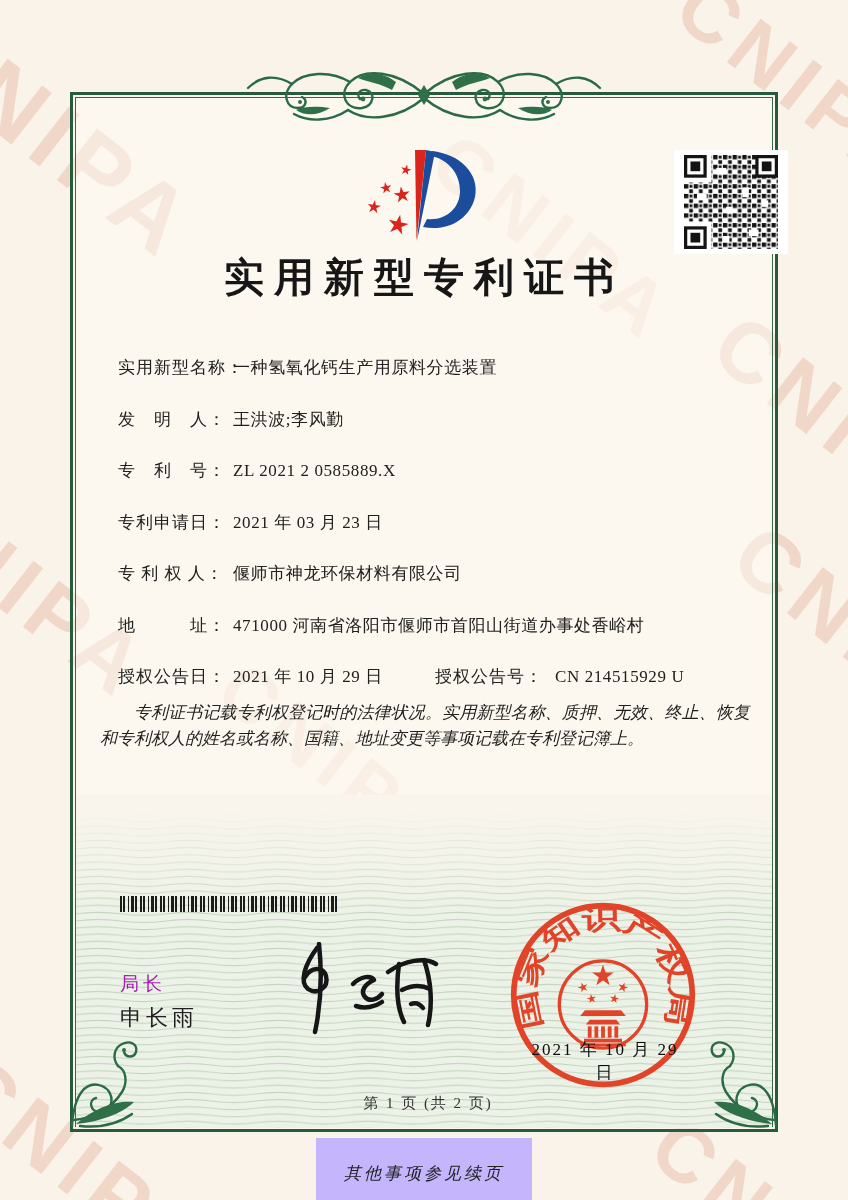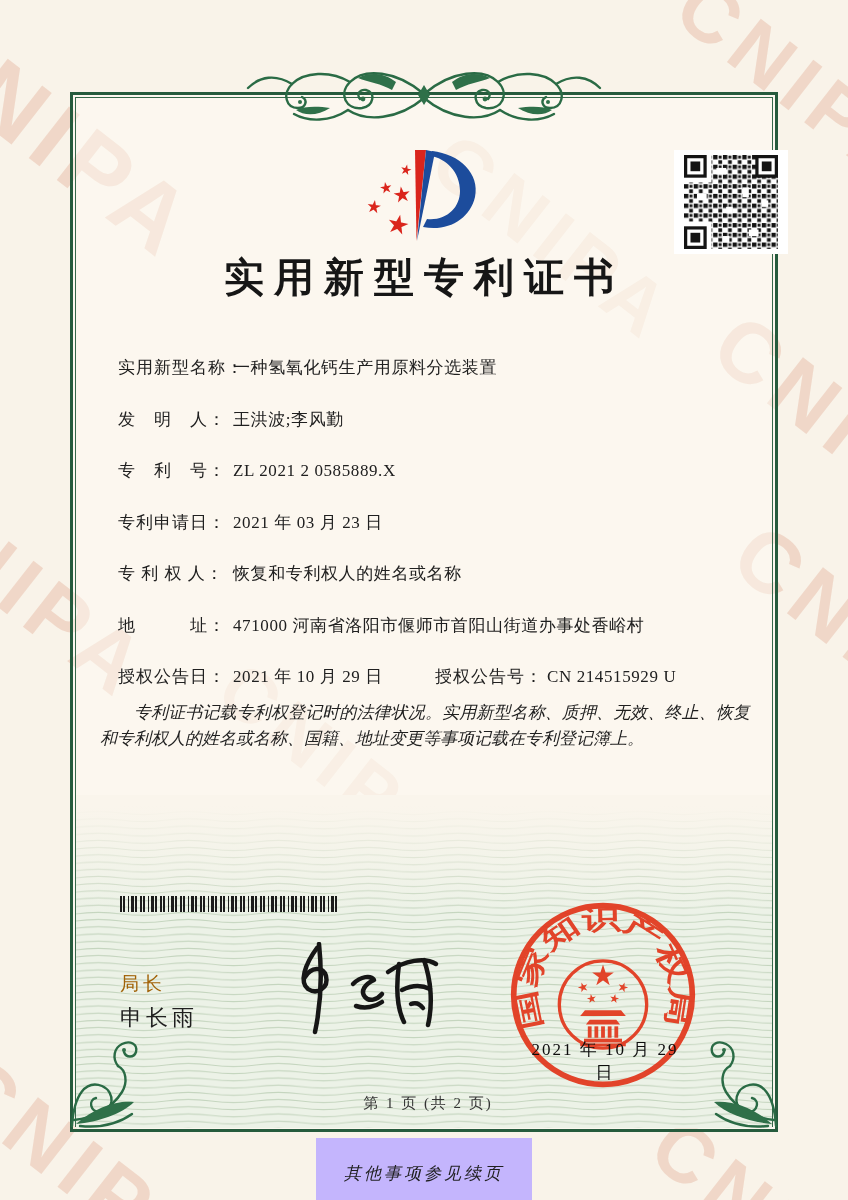--- a/index.html
+++ b/index.html
@@ -46,21 +46,21 @@
 
   .barcode{position:absolute;left:120px;top:896px;width:218px;height:16px;z-index:3;
            background:repeating-linear-gradient(90deg,
              #1b1b1b 0 2px, rgba(0,0,0,0) 2px 3px,
              #1b1b1b 3px 5px, rgba(0,0,0,0) 5px 8px,
              #1b1b1b 8px 9px,  rgba(0,0,0,0) 9px 11px,
              #1b1b1b 11px 14px, rgba(0,0,0,0) 14px 15px,
              #1b1b1b 15px 17px, rgba(0,0,0,0) 17px 20px);}
 
   .signer-title{position:absolute;left:120px;top:971px;font-size:19px;letter-spacing:4px;
-                color:#a16207;font-family:"Liberation Sans", sans-serif;z-index:3;}
+                color:#a21caf;font-family:"Liberation Sans", sans-serif;z-index:3;}
   .signer-name{position:absolute;left:120px;top:1003px;font-size:22px;letter-spacing:4px;
                color:#202020;font-family:"Liberation Sans", sans-serif;z-index:3;}
   .signature{position:absolute;left:255px;top:942px;z-index:3;}
 
   .seal{position:absolute;left:508px;top:900px;z-index:4;}
   .seal-date{position:absolute;left:520px;top:1038px;width:170px;text-align:center;
              font-size:17px;letter-spacing:2px;color:#0d0d0d;z-index:5;}
 
   .page-info{position:absolute;left:0;right:0;top:1094px;text-align:center;font-size:15px;
              letter-spacing:2px;color:#333;z-index:3;margin-left:8px;}
@@ -216,29 +216,29 @@
     <div class="frow">
       <span class="flabel">发　明　人：</span><span class="fvalue">王洪波;李风勤</span>
     </div>
     <div class="frow">
       <span class="flabel">专　利　号：</span><span class="fvalue">ZL 2021 2 0585889.X</span>
     </div>
     <div class="frow">
       <span class="flabel">专利申请日：</span><span class="fvalue">2021 年 03 月 23 日</span>
     </div>
     <div class="frow">
-      <span class="flabel">专 利 权 人：</span><span class="fvalue">恢复和专利权人的姓名或名称</span>
+      <span class="flabel">专 利 权 人：</span><span class="fvalue">偃师市神龙环保材料有限公司</span>
     </div>
     <div class="frow">
       <span class="flabel">地　　　址：</span><span class="fvalue">471000 河南省洛阳市偃师市首阳山街道办事处香峪村</span>
     </div>
     <div class="frow">
       <span class="flabel">授权公告日：</span><span class="fvalue">2021 年 10 月 29 日</span>
       <span class="pair2">
-        <span class="flabel" style="width:auto;margin-right:4px;">授权公告号：</span><span class="fvalue">CN 214515929 U</span>
+        <span class="flabel" style="width:auto;margin-right:12px;">授权公告号：</span><span class="fvalue">CN 214515929 U</span>
       </span>
     </div>
   </div>
 
   <div class="body-text">
     <p>专利证书记载专利权登记时的法律状况。实用新型名称、质押、无效、终止、恢复和专利权人的姓名或名称、国籍、地址变更等事项记载在专利登记簿上。</p>
   </div>
 
   <div class="barcode"></div>
 

